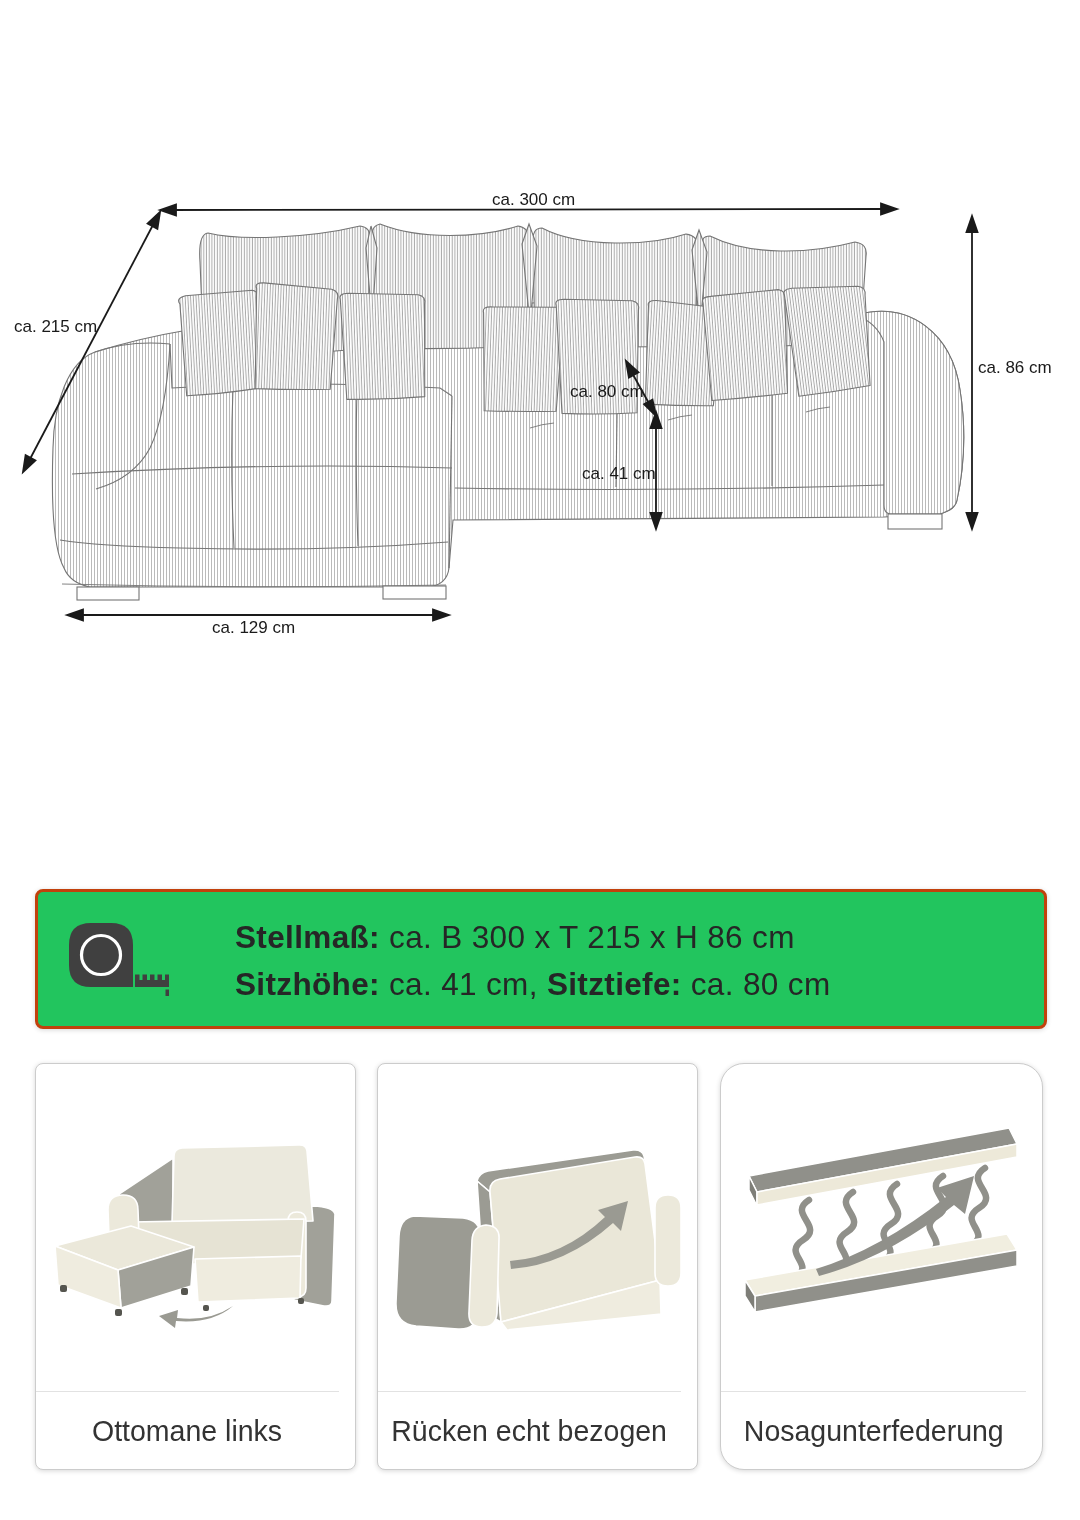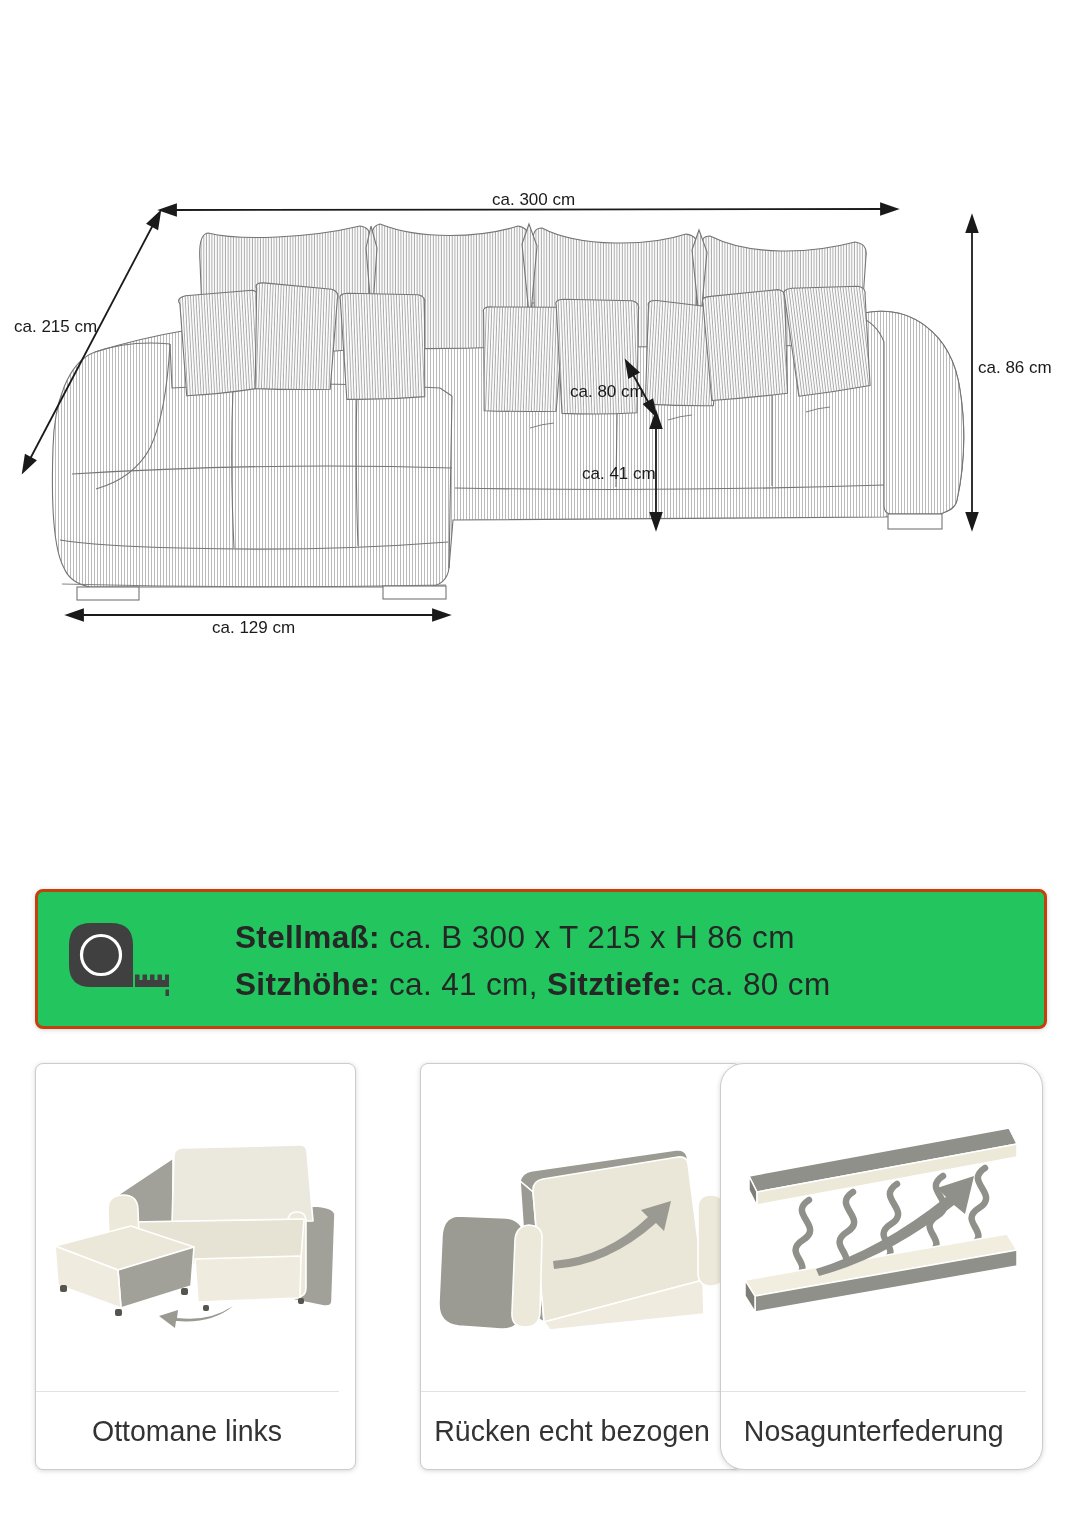--- a/index.html
+++ b/index.html
@@ -187,21 +187,21 @@
     </g>
 
     <path d="M197,242 Q173,258 141,254 L142,246 L123,252 L139,264 L140,257 Q176,260 197,242 Z" fill="#9a9a92"></path>
   </svg>
 
   <div class="cap">
       <span>Ottomane links</span>
     </div>
 </div>
 
-<div class="card" style="left:377px;top:1063px;width:319px;height:405px;margin-left:43px;">
+<div class="card" style="left:377px;top:1063px;width:319px;height:405px;">
 
   <svg class="abs" style="left:0;top:0" width="319" height="330" viewBox="0 0 319 330">
     <g stroke="#fff" stroke-width="1.6" stroke-linejoin="round">
 
       <path d="M99,117 Q101,109 110,107 L255,86 Q264,85 266,92 L268,101 L112,128 Z" fill="#9b9b93"></path>
 
       <path d="M99,117 L112,128 L123,258 L108,250 Z" fill="#9b9b93"></path>
 
       <path d="M112,128 Q111,117 122,115 L257,93 Q266,92 267,100 L282,216 L123,258 Z" fill="#eae7d8"></path>
 

